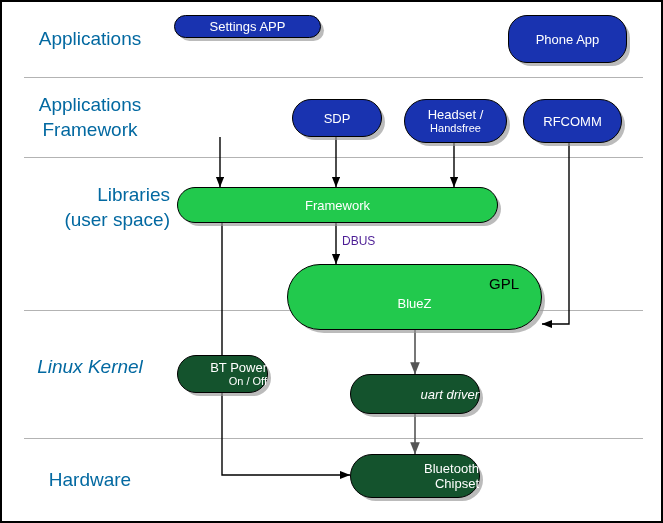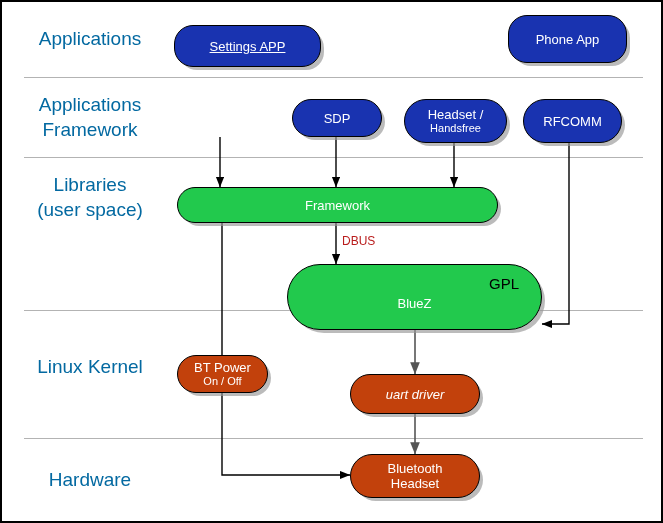--- a/index.html
+++ b/index.html
@@ -41,31 +41,31 @@
     justify-content: center;
     color: #ffffff;
     text-align: center;
     box-shadow: 4px 4px 0 -1px rgba(150,150,150,0.65);
     font-family: "Liberation Sans", sans-serif;
   }
   .node .line1 { font-size: 13px; line-height: 15px; }
   .node .line2 { font-size: 11px; line-height: 13px; }
   .node.blue  { background: #1933b0; }
   .node.green { background: #22c94d; }
-  .node.red   { background: #c2410c; }
+  .node.red   { background: #14532d; align-items: flex-end; }
   .node.green .line1 { font-size: 13px; }
   .badge {
     position: absolute;
     color: #000000;
     font-size: 15px;
     font-family: "Liberation Sans", sans-serif;
   }
   .edge-label {
     position: absolute;
-    color: #b91c1c;
+    color: #4c1d95;
     font-size: 12px;
     font-family: "Liberation Sans", sans-serif;
   }
   svg.edges {
     position: absolute;
     left: 0; top: 0;
     width: 663px; height: 523px;
     pointer-events: none;
   }
 </style>
@@ -75,23 +75,23 @@
 <div id="canvas">
 
   <div class="divider" style="left:22px; top:75px; width:619px;"></div>
   <div class="divider" style="left:22px; top:155px; width:619px;"></div>
   <div class="divider" style="left:22px; top:308px; width:619px;"></div>
   <div class="divider" style="left:22px; top:436px; width:619px;"></div>
 
   <div class="layer-label" style="left:8px; top:24px; width:160px;">Applications</div>
   <div class="layer-label" style="left:8px; top:90px; width:160px;">Applications
 Framework</div>
-  <div class="layer-label" style="left:8px; top:170px; width:160px;">Libraries
+  <div class="layer-label" style="left:8px; top:180px; width:160px;text-align:right;">Libraries
 (user space)</div>
-  <div class="layer-label" style="left:8px; top:352px; width:160px;">Linux Kernel</div>
+  <div class="layer-label" style="left:8px; top:352px; width:160px;font-style:italic;">Linux Kernel</div>
   <div class="layer-label" style="left:8px; top:465px; width:160px;">Hardware</div>
 
   <svg class="edges" viewBox="0 0 663 523">
     <defs>
       <marker id="ah" markerWidth="9" markerHeight="9" refX="7.4" refY="3" orient="auto">
         <path d="M0,0 L7.6,3 L0,6 z" fill="#000000"></path>
       </marker>
       <marker id="ahg" markerWidth="9" markerHeight="9" refX="7.4" refY="3" orient="auto">
         <path d="M0,0 L7.6,3 L0,6 z" fill="#555555"></path>
       </marker>
@@ -125,21 +125,21 @@
       <line x1="413" y1="328" x2="413" y2="372" stroke="#555555" stroke-width="1.6" marker-end="url(#ahg)"></line>
     </g>
 
     <g>
       <line x1="413" y1="412" x2="413" y2="452" stroke="#555555" stroke-width="1.6" marker-end="url(#ahg)"></line>
     </g>
   </svg>
 
   <div class="edge-label" style="left:340px; top:232px;">DBUS</div>
 
-  <div class="node blue" style="left:172px; top:23px; width:147px; height:42px; border-radius:19px;text-decoration:underline;">
+  <div class="node blue" style="left:172px; top:13px; width:147px; height:23px; border-radius:19px;">
     <span class="line1">Settings APP</span>
   </div>
 
   <div class="node blue" style="left:506px; top:13px; width:119px; height:48px; border-radius:19px;">
     <span class="line1">Phone App</span>
   </div>
 
 
   <div class="node blue" style="left:290px; top:97px; width:90px; height:38px; border-radius:19px;justify-content:center;">
     <span class="line1">SDP</span>
@@ -167,16 +167,16 @@
     <span class="line1">BT Power</span>
     <span class="line2">On / Off</span>
   </div>
 
   <div class="node red" style="left:348px; top:372px; width:130px; height:40px; border-radius:20px;font-style:italic;">
     <span class="line1">uart driver</span>
   </div>
 
   <div class="node red" style="left:348px; top:452px; width:130px; height:44px; border-radius:22px;">
     <span class="line1">Bluetooth</span>
-    <span class="line1">Headset</span>
+    <span class="line1">Chipset</span>
   </div>
 
 </div>
 
 </body></html>

